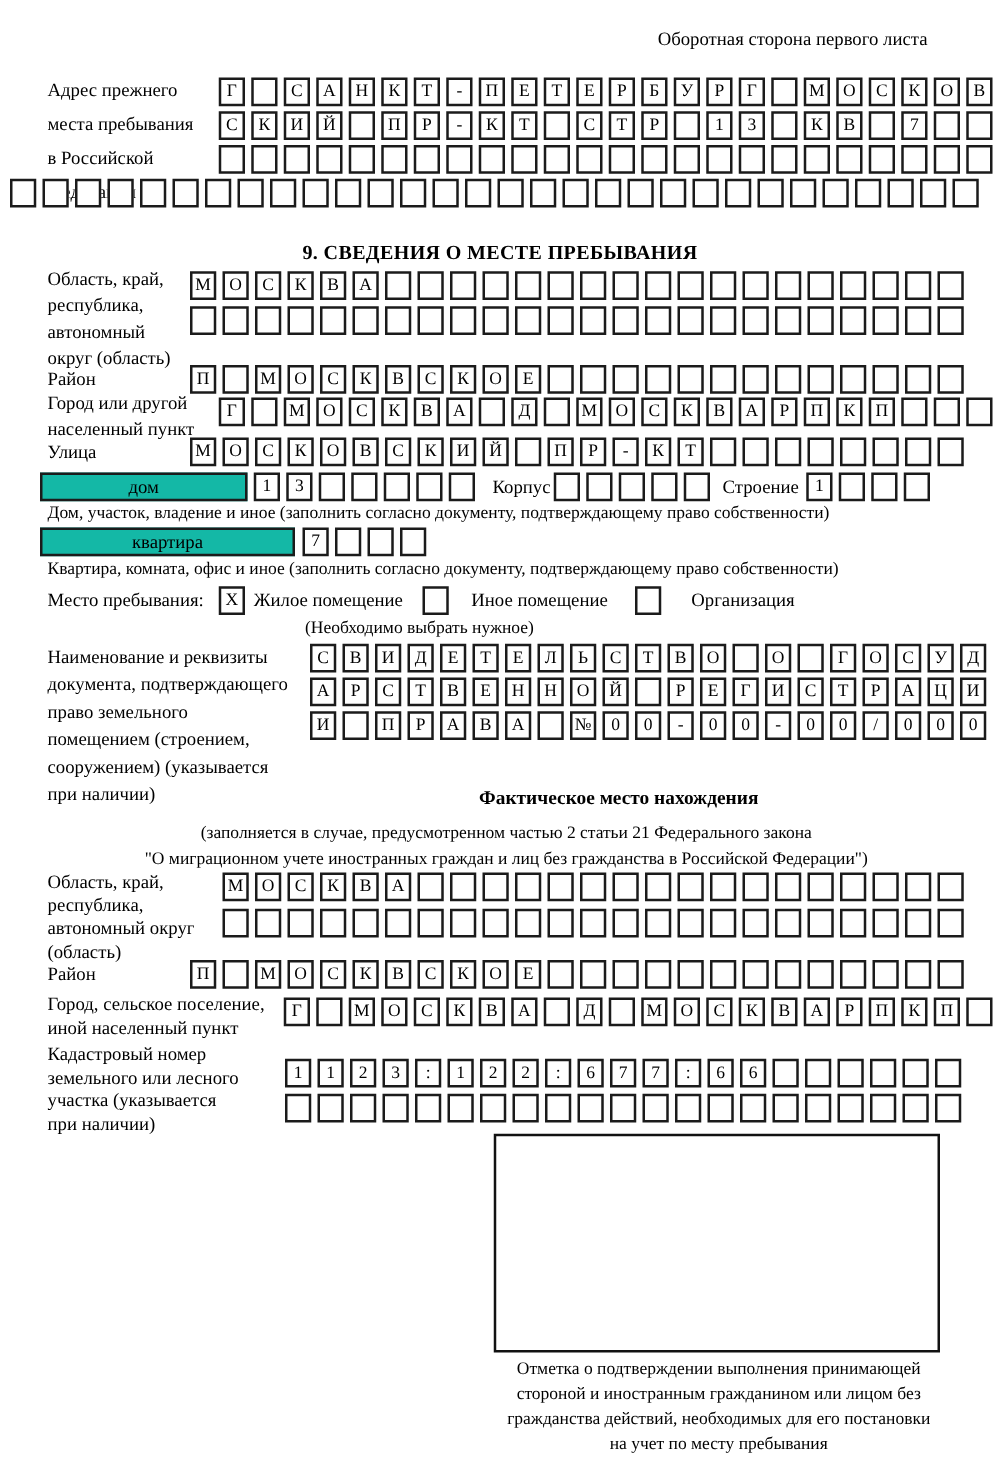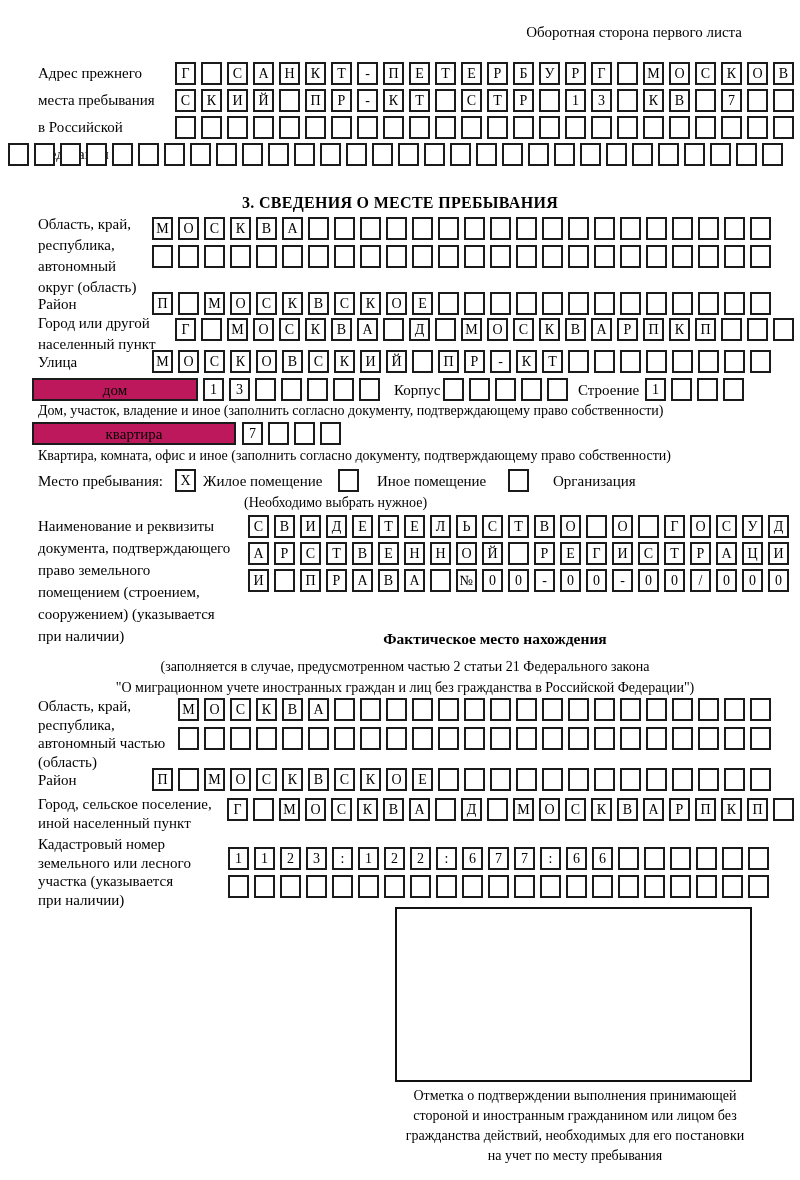--- a/index.html
+++ b/index.html
@@ -8,42 +8,42 @@
   .abs{position:absolute;}
   .lbl{font-size:15px;line-height:21px;}
   .note{font-size:14px;}
   .small{font-size:13.5px;}
   .center{text-align:center;}
   .bold{font-weight:bold;}
   .sec-title{font-weight:bold;font-size:16px;letter-spacing:.3px;}
   .brow{white-space:nowrap;}
   .cb{display:inline-block;box-sizing:border-box;width:21px;height:23px;border:2px solid #1b1b1b;
       margin-right:5px;text-align:center;font-size:14px;line-height:19px;vertical-align:top;background:#fff;}
-  .wbox{box-sizing:border-box;border:2px solid #1b1b1b;text-align:center;font-size:15px;line-height:20px;background:#be185d;}
+  .wbox{box-sizing:border-box;border:2px solid #1b1b1b;text-align:center;font-size:15px;line-height:20px;background:#14b8a6;}
   .stamp{box-sizing:border-box;border:2px solid #111;background:#fff;}
 </style>
 </head>
 <body>
 
 <div class="page">
 
   <div class="abs lbl" style="top:22px;right:58px;text-align:center;">Оборотная сторона первого листа</div>
 
   <div class="abs lbl" style="left:38px;top:60px;width:140px;line-height:27px;">
       <div>Адрес прежнего</div>
       <div>места пребывания</div>
       <div>в Российской</div>
       <div>Федерации</div>
     </div>
   <div class="abs brow" style="left:175px;top:62px;"><span class="cb">Г</span><span class="cb"></span><span class="cb">С</span><span class="cb">А</span><span class="cb">Н</span><span class="cb">К</span><span class="cb">Т</span><span class="cb">-</span><span class="cb">П</span><span class="cb">Е</span><span class="cb">Т</span><span class="cb">Е</span><span class="cb">Р</span><span class="cb">Б</span><span class="cb">У</span><span class="cb">Р</span><span class="cb">Г</span><span class="cb"></span><span class="cb">М</span><span class="cb">О</span><span class="cb">С</span><span class="cb">К</span><span class="cb">О</span><span class="cb">В</span></div>
   <div class="abs brow" style="left:175px;top:89px;"><span class="cb">С</span><span class="cb">К</span><span class="cb">И</span><span class="cb">Й</span><span class="cb"></span><span class="cb">П</span><span class="cb">Р</span><span class="cb">-</span><span class="cb">К</span><span class="cb">Т</span><span class="cb"></span><span class="cb">С</span><span class="cb">Т</span><span class="cb">Р</span><span class="cb"></span><span class="cb">1</span><span class="cb">3</span><span class="cb"></span><span class="cb">К</span><span class="cb">В</span><span class="cb"></span><span class="cb">7</span><span class="cb"></span><span class="cb"></span></div>
   <div class="abs brow" style="left:175px;top:116px;"><span class="cb"></span><span class="cb"></span><span class="cb"></span><span class="cb"></span><span class="cb"></span><span class="cb"></span><span class="cb"></span><span class="cb"></span><span class="cb"></span><span class="cb"></span><span class="cb"></span><span class="cb"></span><span class="cb"></span><span class="cb"></span><span class="cb"></span><span class="cb"></span><span class="cb"></span><span class="cb"></span><span class="cb"></span><span class="cb"></span><span class="cb"></span><span class="cb"></span><span class="cb"></span><span class="cb"></span></div>
   <div class="abs brow" style="left:8px;top:143px;"><span class="cb"></span><span class="cb"></span><span class="cb"></span><span class="cb"></span><span class="cb"></span><span class="cb"></span><span class="cb"></span><span class="cb"></span><span class="cb"></span><span class="cb"></span><span class="cb"></span><span class="cb"></span><span class="cb"></span><span class="cb"></span><span class="cb"></span><span class="cb"></span><span class="cb"></span><span class="cb"></span><span class="cb"></span><span class="cb"></span><span class="cb"></span><span class="cb"></span><span class="cb"></span><span class="cb"></span><span class="cb"></span><span class="cb"></span><span class="cb"></span><span class="cb"></span><span class="cb"></span><span class="cb"></span></div>
 
-  <div class="abs sec-title center" style="left:0;top:194px;width:800px;">3. СВЕДЕНИЯ О МЕСТЕ ПРЕБЫВАНИЯ</div>
+  <div class="abs sec-title center" style="left:0;top:194px;width:800px;">9. СВЕДЕНИЯ О МЕСТЕ ПРЕБЫВАНИЯ</div>
 
   <div class="abs lbl" style="left:38px;top:214px;width:130px;">
       <div>Область, край,</div>
       <div>республика,</div>
       <div>автономный</div>
       <div>округ (область)</div>
     </div>
   <div class="abs brow" style="left:152px;top:217px;"><span class="cb">М</span><span class="cb">О</span><span class="cb">С</span><span class="cb">К</span><span class="cb">В</span><span class="cb">А</span><span class="cb"></span><span class="cb"></span><span class="cb"></span><span class="cb"></span><span class="cb"></span><span class="cb"></span><span class="cb"></span><span class="cb"></span><span class="cb"></span><span class="cb"></span><span class="cb"></span><span class="cb"></span><span class="cb"></span><span class="cb"></span><span class="cb"></span><span class="cb"></span><span class="cb"></span><span class="cb"></span></div>
   <div class="abs brow" style="left:152px;top:245px;"><span class="cb"></span><span class="cb"></span><span class="cb"></span><span class="cb"></span><span class="cb"></span><span class="cb"></span><span class="cb"></span><span class="cb"></span><span class="cb"></span><span class="cb"></span><span class="cb"></span><span class="cb"></span><span class="cb"></span><span class="cb"></span><span class="cb"></span><span class="cb"></span><span class="cb"></span><span class="cb"></span><span class="cb"></span><span class="cb"></span><span class="cb"></span><span class="cb"></span><span class="cb"></span><span class="cb"></span></div>
 
@@ -94,21 +94,21 @@
 
   <div class="abs bold center" style="left:300px;top:630px;width:390px;font-size:15.5px;text-align:center;">Фактическое место нахождения</div>
   <div class="abs note center" style="left:100px;top:656px;width:610px;line-height:21px;">
       <div>(заполняется в случае, предусмотренном частью 2 статьи 21 Федерального закона</div>
       <div>"О миграционном учете иностранных граждан и лиц без гражданства в Российской Федерации")</div>
     </div>
 
   <div class="abs lbl" style="left:38px;top:697px;width:140px;line-height:18.5px;">
       <div>Область, край,</div>
       <div>республика,</div>
-      <div>автономный частью</div>
+      <div>автономный округ</div>
       <div>(область)</div>
     </div>
   <div class="abs brow" style="left:178px;top:698px;"><span class="cb">М</span><span class="cb">О</span><span class="cb">С</span><span class="cb">К</span><span class="cb">В</span><span class="cb">А</span><span class="cb"></span><span class="cb"></span><span class="cb"></span><span class="cb"></span><span class="cb"></span><span class="cb"></span><span class="cb"></span><span class="cb"></span><span class="cb"></span><span class="cb"></span><span class="cb"></span><span class="cb"></span><span class="cb"></span><span class="cb"></span><span class="cb"></span><span class="cb"></span><span class="cb"></span></div>
   <div class="abs brow" style="left:178px;top:727px;"><span class="cb"></span><span class="cb"></span><span class="cb"></span><span class="cb"></span><span class="cb"></span><span class="cb"></span><span class="cb"></span><span class="cb"></span><span class="cb"></span><span class="cb"></span><span class="cb"></span><span class="cb"></span><span class="cb"></span><span class="cb"></span><span class="cb"></span><span class="cb"></span><span class="cb"></span><span class="cb"></span><span class="cb"></span><span class="cb"></span><span class="cb"></span><span class="cb"></span><span class="cb"></span></div>
 
   <div class="abs lbl" style="left:38px;top:770px;">Район</div>
   <div class="abs brow" style="left:152px;top:768px;"><span class="cb">П</span><span class="cb"></span><span class="cb">М</span><span class="cb">О</span><span class="cb">С</span><span class="cb">К</span><span class="cb">В</span><span class="cb">С</span><span class="cb">К</span><span class="cb">О</span><span class="cb">Е</span><span class="cb"></span><span class="cb"></span><span class="cb"></span><span class="cb"></span><span class="cb"></span><span class="cb"></span><span class="cb"></span><span class="cb"></span><span class="cb"></span><span class="cb"></span><span class="cb"></span><span class="cb"></span><span class="cb"></span></div>
 
   <div class="abs lbl" style="left:38px;top:795px;width:190px;line-height:19px;">
       <div>Город, сельское поселение,</div>

